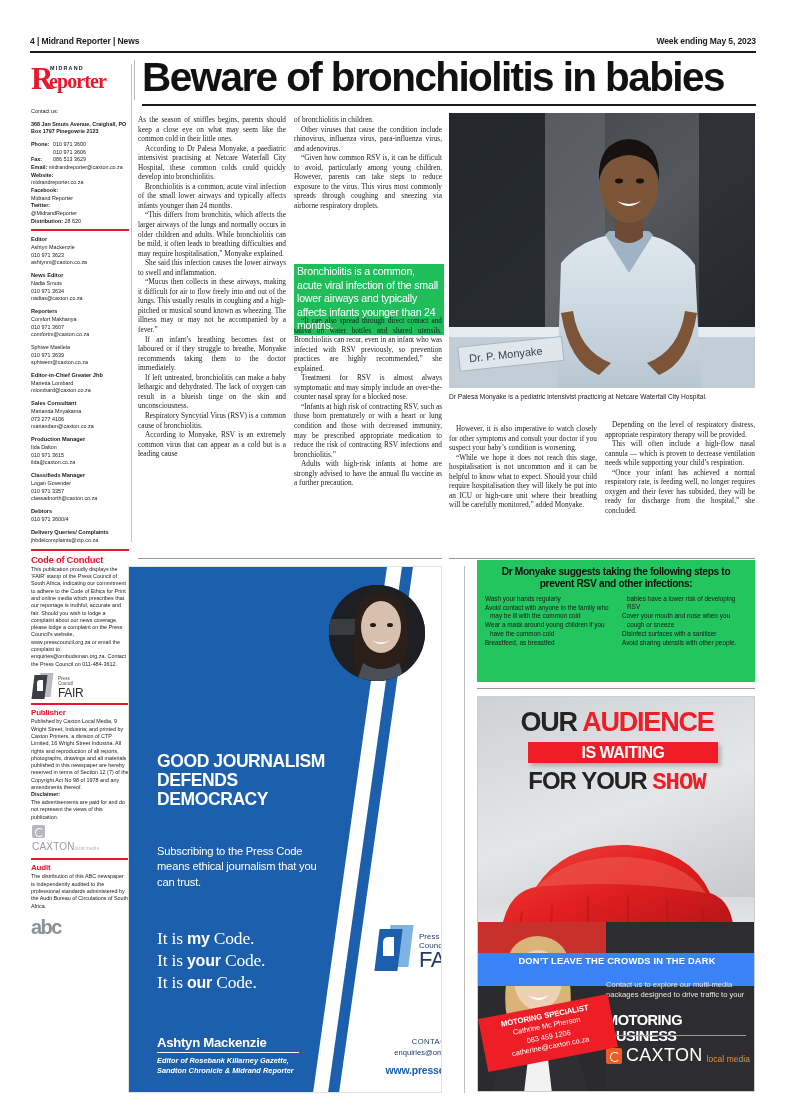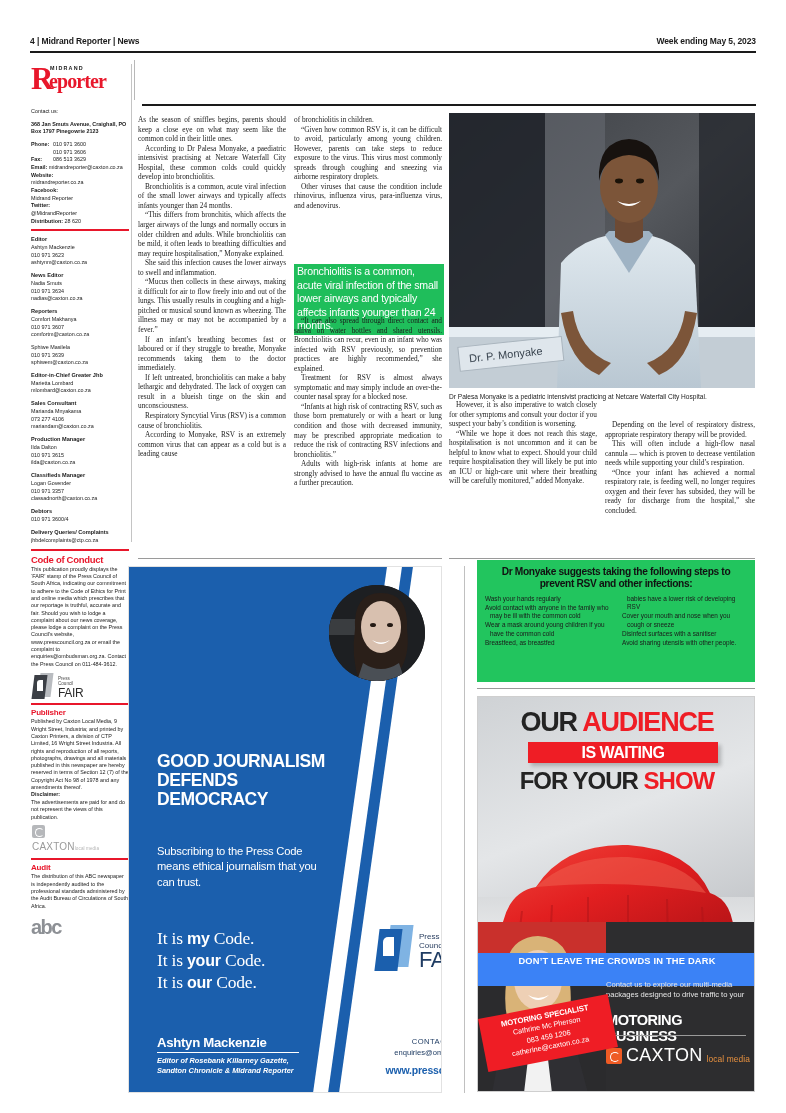--- a/index.html
+++ b/index.html
@@ -145,21 +145,21 @@
     position: absolute; left: 449px; top: 101px; width: 306px; height: 275px;
     overflow: hidden; background: #2c2f33;
   }
   .photo svg { display: block; }
   .caption {
     position: absolute; left: 449px; top: 381px; width: 306px;
     font-family: "Liberation Sans", sans-serif;
     font-size: 6.6px; line-height: 1.32; color: #1a1a1a;
   }
 
-  #col3 { left: 449px; top: 388px; width: 148px; height: 140px; }
+  #col3 { left: 449px; top: 412px; width: 148px; height: 140px; }
   #col4 { left: 605px; top: 408px; width: 150px; height: 140px; }
 
   .sep-rule {
     position: absolute; background: #9a9a9a; height: 1px;
   }
 
   
   .tipsbox {
     position: absolute; left: 477px; top: 548px; width: 278px; height: 122px;
     background: #22c55e; padding: 6px 8px 5px 8px;
@@ -275,21 +275,21 @@
     box-shadow: 3px 3px 4px rgba(0,0,0,0.22);
   }
   .caxad-band span {
     display: block; text-align: center; color: #fff;
     font-weight: bold; font-size: 16px; line-height: 21px; letter-spacing: -0.5px;
   }
   .caxad-h2 {
     position: absolute; left: 0; top: 70px; width: 278px; text-align: center;
     font-weight: bold; font-size: 24px; letter-spacing: -1px; color: #232323;
   }
-  .caxad-h2 .red { color: #ef1d25; }
+  .caxad-h2 .red { color: #ef1d25; font-family: Liberation Mono, monospace; }
   .caxad-bottom {
     position: absolute; left: 0; top: 225px; width: 278px; height: 171px;
     background: #2d2d2f;
   }
   .caxad-ribbon {
     position: absolute; left: 0; top: 256px; width: 278px; height: 33px;
     background: #3b82f6;
   }
   .caxad-ribbon span {
     display: block; text-align: center; color: #fff;
@@ -348,20 +348,21 @@
 
   <div class="masthead">
     <div class="mh-logo">
       <span class="mh-r">R</span>
       <span class="mh-kicker">MIDRAND</span>
       <span class="mh-reporter">eporter</span>
     </div>
   </div>
 
   <div class="head-divider"></div>
+  <h1 class="headline">Beware of bronchiolitis in babies</h1>
   <div class="head-rule"></div>
 
   <div class="rail-divider"></div>
   <div class="rail">
     <div class="blk">Contact us:</div>
     <div class="blk lbl">368 Jan Smuts Avenue, Craighall, PO Box 1797 Pinegowrie 2123</div>
 
     <div class="contactline">
       <span class="k">Phone:</span>
       <span>010 971 3600</span>
@@ -491,22 +492,22 @@
     <p>She said this infection causes the lower airways to swell and inflammation.</p>
     <p>“Mucus then collects in these airways, making it difficult for air to flow freely into and out of the lungs. This usually results in coughing and a high-pitched or musical sound known as wheezing. The illness may or may not be accompanied by a fever.”</p>
     <p>If an infant’s breathing becomes fast or laboured or if they struggle to breathe, Monyake recommends taking them to the doctor immediately.</p>
     <p>If left untreated, bronchiolitis can make a baby lethargic and dehydrated. The lack of oxygen can result in a blueish tinge on the skin and unconsciousness.</p>
     <p>Respiratory Syncytial Virus (RSV) is a common cause of bronchiolitis.</p>
     <p>According to Monyake, RSV is an extremely common virus that can appear as a cold but is a leading cause</p>
   </div>
 
   <div class="col" id="col2">
     <p class="noind">of bronchiolitis in children.</p>
+    <p>Other viruses that cause the condition include rhinovirus, influenza virus, para-influenza virus, and adenovirus.</p>
     <p>“Given how common RSV is, it can be difficult to avoid, particularly among young children. However, parents can take steps to reduce exposure to the virus. This virus most commonly spreads through coughing and sneezing via airborne respiratory droplets.</p>
-    <p>Other viruses that cause the condition include rhinovirus, influenza virus, para-influenza virus, and adenovirus.</p>
   </div>
 
   <div class="pullquote">Bronchiolitis is a common, acute viral infection of the small lower airways and typically affects infants younger than 24 months.</div>
 
   <div class="col" id="col2b">
     <p>“It can also spread through direct contact and saliva on water bottles and shared utensils. Bronchiolitis can recur, even in an infant who was infected with RSV previously, so prevention practices are highly recommended,” she explained.</p>
     <p>Treatment for RSV is almost always symptomatic and may simply include an over-the-counter nasal spray for a blocked nose.</p>
     <p>“Infants at high risk of contracting RSV, such as those born prematurely or with a heart or lung condition and those with decreased immunity, may be prescribed appropriate medication to reduce the risk of contracting RSV infections and bronchiolitis.”</p>
     <p>Adults with high-risk infants at home are strongly advised to have the annual flu vaccine as a further precaution.</p>
   </div>

